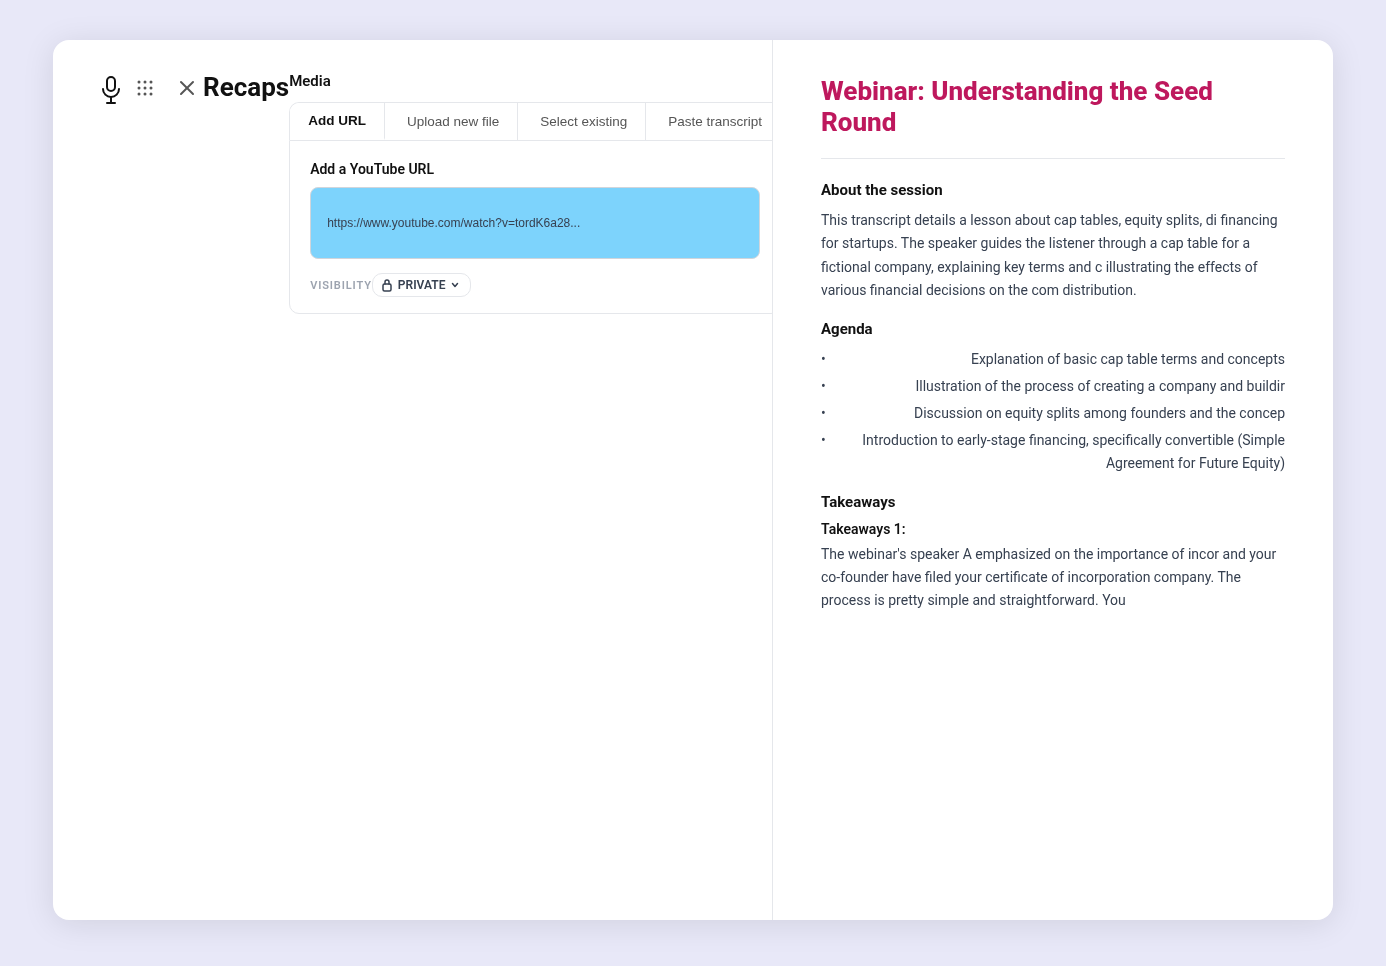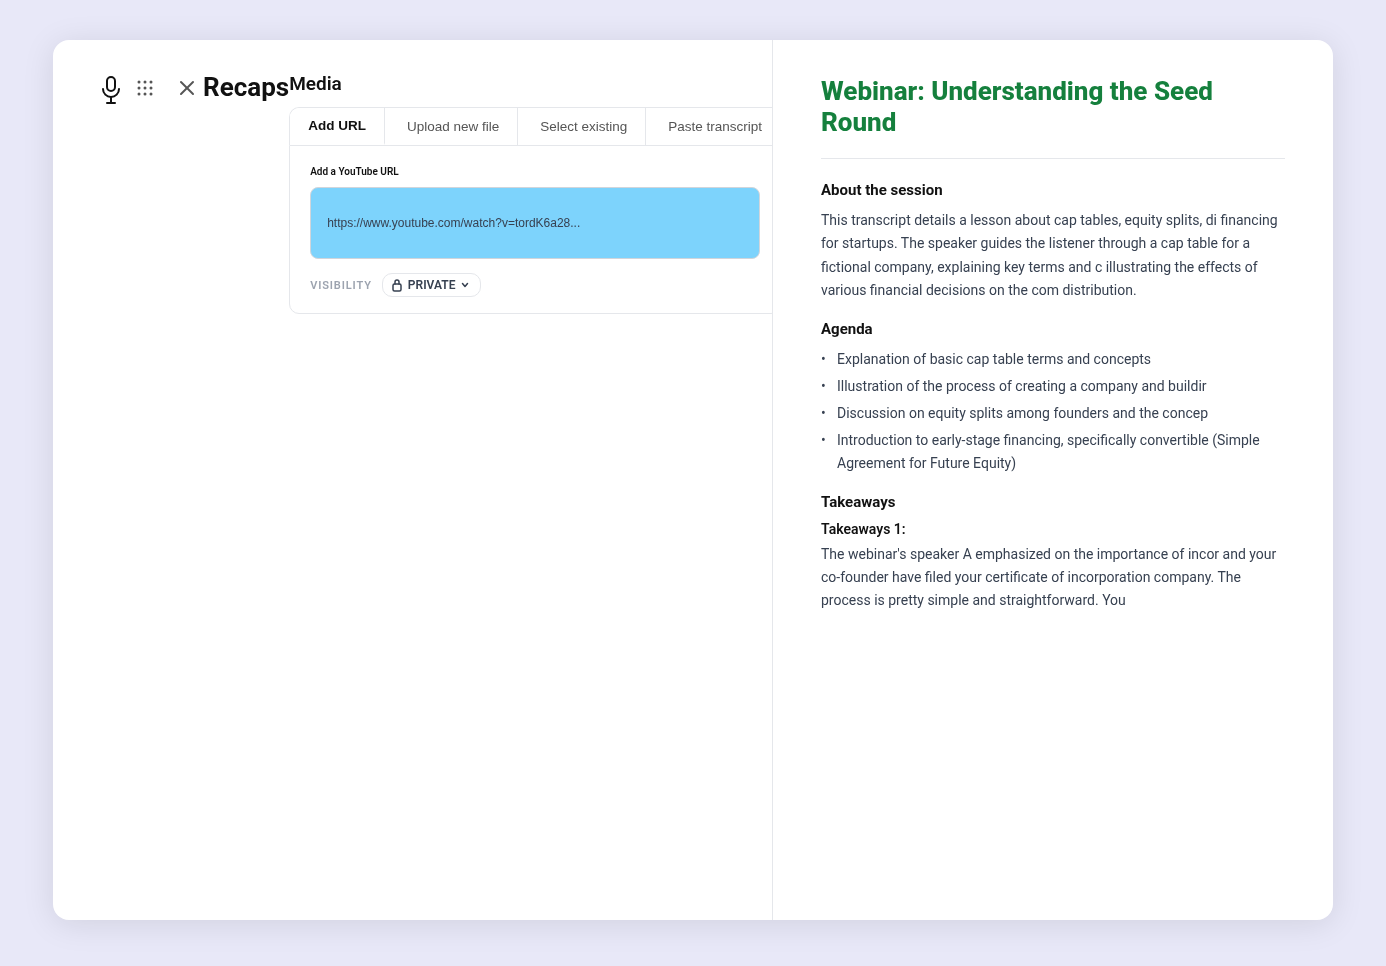--- a/index.html
+++ b/index.html
@@ -63,21 +63,21 @@
       border-radius: 6px;
       color: #555;
     }
     .panel-title {
       font-size: 26px;
       font-weight: 700;
       color: #111;
       margin-bottom: 28px;
     }
     .section-label {
-      font-size: 19px;
+      font-size: 15px;
       font-weight: 600;
       color: #111;
       margin-bottom: 12px;
     }
     .media-tabs {
       display: flex;
       gap: 4px;
       border: 1px solid #e5e7eb;
       border-radius: 10px 10px 0 0;
       overflow: hidden;
@@ -102,39 +102,38 @@
       border-bottom: 2px solid #fff;
     }
     .media-content-box {
       border: 1px solid #e5e7eb;
       border-radius: 0 0 10px 10px;
       padding: 20px 20px 16px 20px;
       background: white;
       margin-bottom: 24px;
     }
     .url-label {
-      font-size: 10px;
+      font-size: 14px;
       font-weight: 600;
       color: #111;
       margin-bottom: 10px;
     }
     .url-input {
       width: 100%;
       border: 1px solid #d1d5db;
       border-radius: 8px;
       padding: 28px 16px;
       font-size: 12px;
       color: #374151;
       outline: none;
       background: #7dd3fc;
     }
     .visibility-row {
       display: flex;
       align-items: center;
-      gap: 10px;
       margin-top: 14px;
     }
     .visibility-label {
       font-size: 11px;
       font-weight: 600;
       color: #9ca3af;
       letter-spacing: 0.08em;
       text-transform: uppercase;
     }
     .private-badge {
@@ -207,21 +206,21 @@
     }
     
     .right-panel {
       flex: 1;
       padding: 36px 48px 36px 48px;
       overflow-y: auto;
     }
     .content-title {
       font-size: 26px;
       font-weight: 800;
-      color: #15803d;
+      color: #be185d;
       margin-bottom: 20px;
       line-height: 1.2;
     }
     .divider {
       border: none;
       border-top: 1px solid #e5e7eb;
       margin-bottom: 22px;
     }
     .section-heading {
       font-size: 15px;
@@ -232,20 +231,21 @@
     .body-text {
       font-size: 14px;
       color: #374151;
       line-height: 1.65;
       margin-bottom: 18px;
     }
     .agenda-list {
       list-style: none;
       padding: 0;
       margin-bottom: 18px;
+      text-align: right;
     }
     .agenda-list li {
       font-size: 14px;
       color: #374151;
       line-height: 1.65;
       padding-left: 16px;
       position: relative;
       margin-bottom: 4px;
     }
     .agenda-list li::before {

